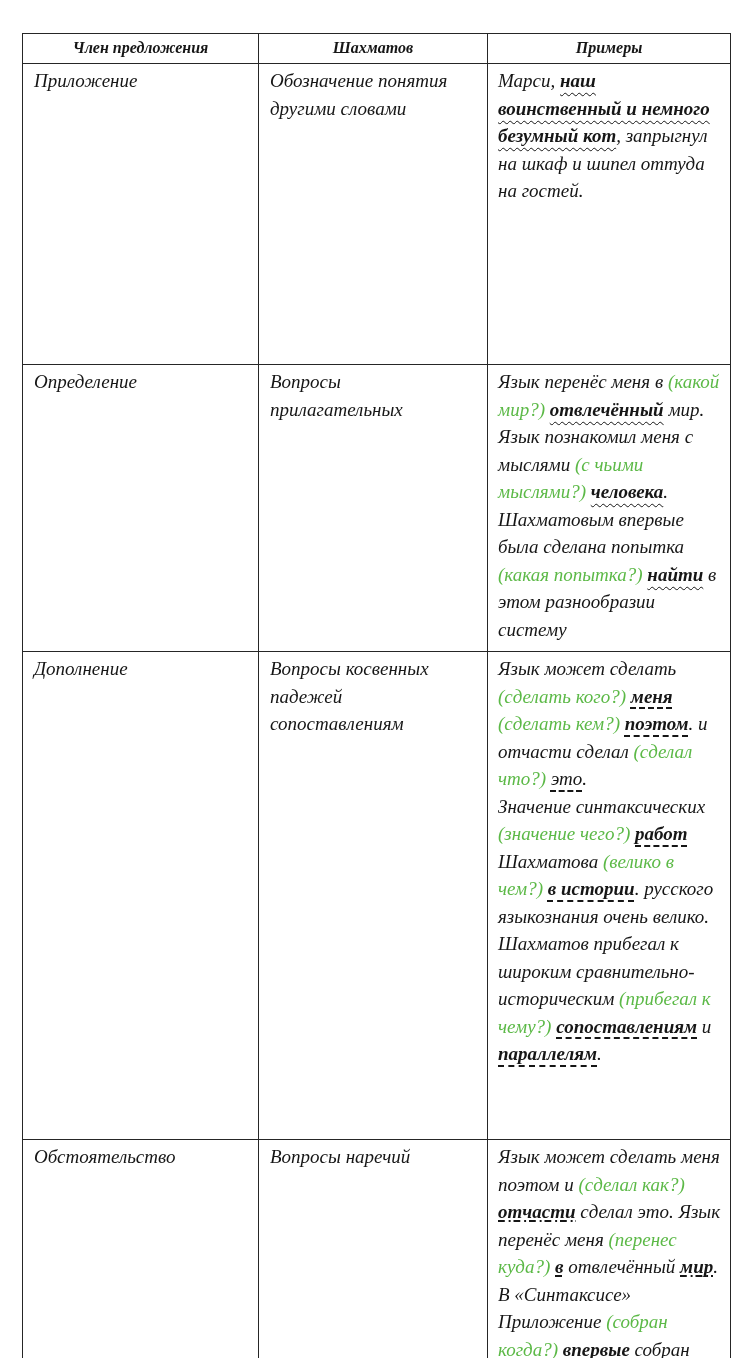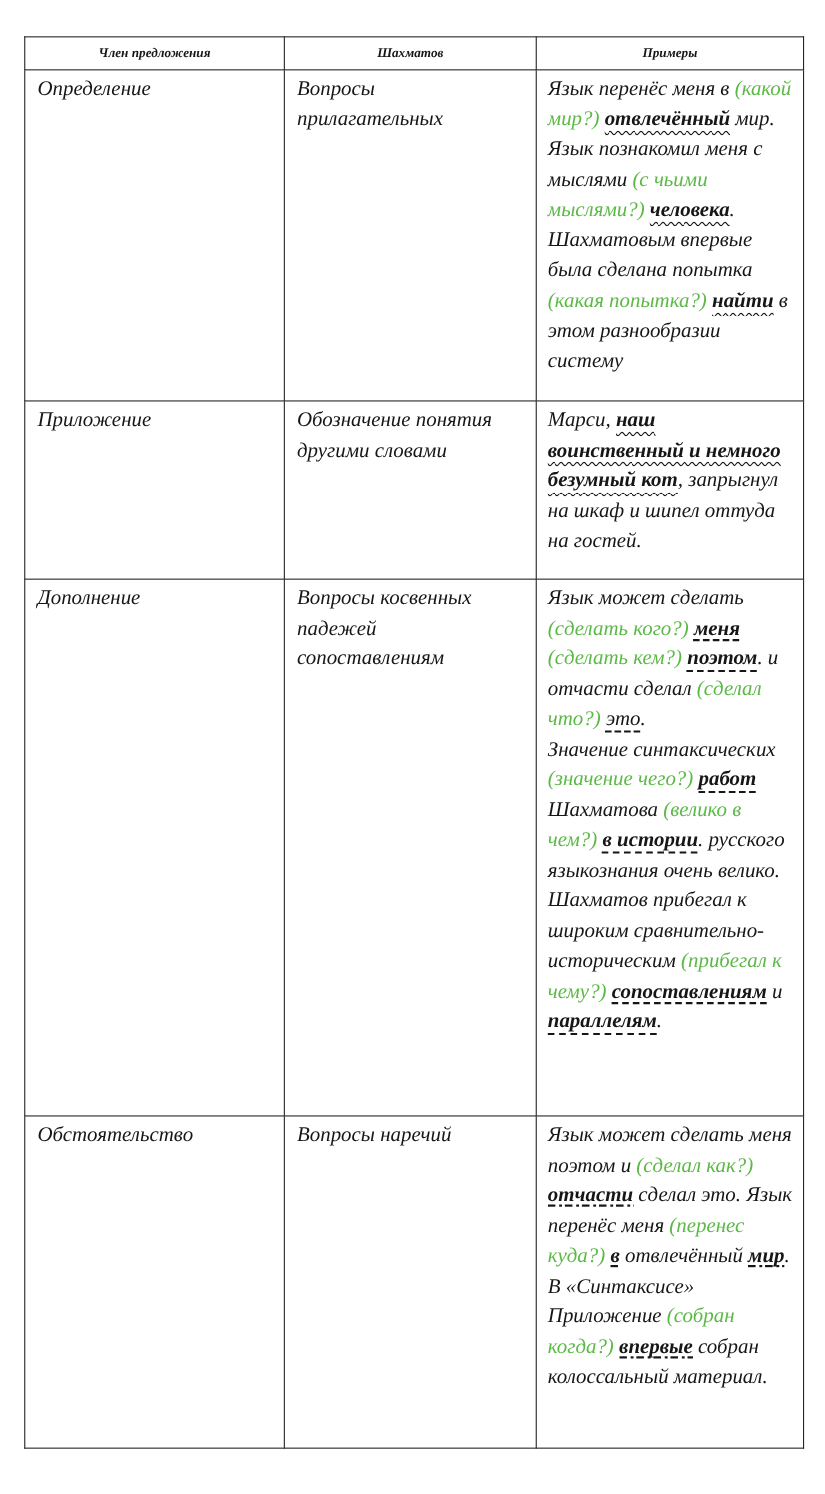--- a/index.html
+++ b/index.html
@@ -30,21 +30,21 @@
   col.c3{width:243px;}
   th,td{
     border:1.6px solid var(--border);
     vertical-align:top;
     box-sizing:border-box;
     font-style:italic;
   }
   th{
     font-weight:bold;
     text-align:center;
-    font-size:12px;
+    font-size:16px;
     padding:3px 4px 4px 4px;
     height:29px;
     line-height:22px;
   }
   td{
     font-size:19px;
     line-height:27.5px;
     padding:3px 8px 8px 11px;
   }
   td.member-cell{padding-right:4px;}
@@ -94,33 +94,33 @@
     </colgroup>
     <thead>
       <tr>
         <th>Член предложения</th>
         <th>Шахматов</th>
         <th>Примеры</th>
       </tr>
     </thead>
     <tbody id="table-body">
         <tr>
+          <td class="member-cell">Приложение</td>
+          <td class="questions-cell">Обозначение понятия другими словами</td>
+          <td class="examples-cell">
+            <p class="example-para"><span>Марси, </span><span class="seg-m ul-wavy">наш воинственный и немного безумный кот</span><span>, запрыгнул на шкаф и шипел оттуда на гостей.</span></p>
+          </td>
+        </tr>
+        <tr>
           <td class="member-cell">Определение</td>
           <td class="questions-cell">Вопросы прилагательных</td>
           <td class="examples-cell">
             <p class="example-para"><span>Язык перенёс меня в </span><span class="seg-g">(какой мир?)</span><span> </span><span class="seg-m ul-wavy">отвлечённый</span><span> мир.</span></p>
             <p class="example-para"><span>Язык познакомил меня с мыслями </span><span class="seg-g">(с чьими мыслями?)</span><span> </span><span class="seg-m ul-wavy">человека</span><span>.</span></p>
             <p class="example-para"><span>Шахматовым впервые была сделана попытка </span><span class="seg-g">(какая попытка?)</span><span> </span><span class="seg-m ul-wavy">найти</span><span> в этом разнообразии систему</span></p>
-          </td>
-        </tr>
-        <tr>
-          <td class="member-cell">Приложение</td>
-          <td class="questions-cell">Обозначение понятия другими словами</td>
-          <td class="examples-cell">
-            <p class="example-para"><span>Марси, </span><span class="seg-m ul-wavy">наш воинственный и немного безумный кот</span><span>, запрыгнул на шкаф и шипел оттуда на гостей.</span></p>
           </td>
         </tr>
         <tr>
           <td class="member-cell">Дополнение</td>
           <td class="questions-cell">Вопросы косвенных падежей сопоставлениям</td>
           <td class="examples-cell">
             <p class="example-para"><span>Язык может сделать </span><span class="seg-g">(сделать кого?)</span><span> </span><span class="seg-m ul-dashed">меня</span><span> </span><span class="seg-g">(сделать кем?)</span><span> </span><span class="seg-m ul-dashed">поэтом</span><span>. и отчасти сделал </span><span class="seg-g">(сделал что?)</span><span> </span><span class="ul-dashed">это</span><span>.</span></p>
             <p class="example-para"><span>Значение синтаксических </span><span class="seg-g">(значение чего?)</span><span> </span><span class="seg-m ul-dashed">работ</span><span> Шахматова </span><span class="seg-g">(велико в чем?)</span><span> </span><span class="seg-m ul-dashed">в истории</span><span>. русского языкознания очень велико.</span></p>
             <p class="example-para"><span>Шахматов прибегал к широким сравнительно-историческим </span><span class="seg-g">(прибегал к чему?)</span><span> </span><span class="seg-m ul-dashed">сопоставлениям</span><span> и </span><span class="seg-m ul-dashed">параллелям</span><span>.</span></p>
           </td>

